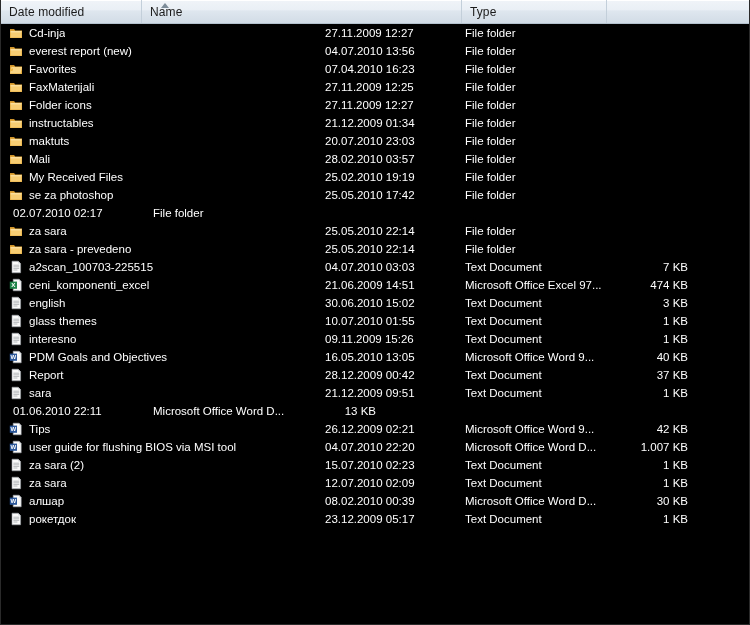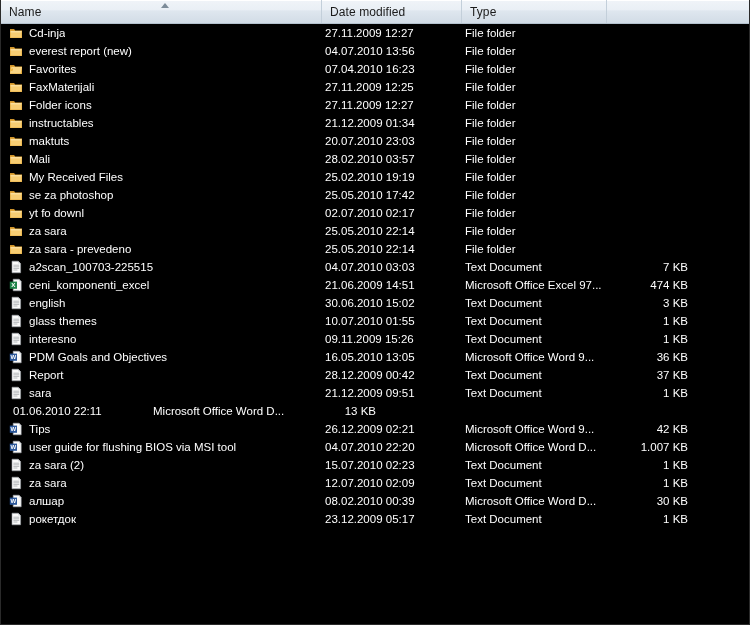--- a/index.html
+++ b/index.html
@@ -138,25 +138,25 @@
 <body>
 
 <div class="explorer">
 
   <div class="col-header">
 
     <div class="sort-arrow">
         <i></i>
       </div>
 
+    <div class="hcell hcell-date">
+      <span class="hlabel">Date modified</span>
+    </div>
     <div class="hcell hcell-name">
       <span class="hlabel">Name</span>
-    </div>
-    <div class="hcell hcell-date">
-      <span class="hlabel">Date modified</span>
     </div>
     <div class="hcell hcell-type">
       <span class="hlabel">Type</span>
     </div>
     <div class="hcell hcell-blank"></div>
   </div>
 
   <div class="list-body" id="list-body">
       <div class="row">
         <div class="cell c-name">
@@ -312,31 +312,20 @@
               <path d="M1 3.2 L5 3.2 L6.1 4.4 L1 4.4 Z" fill="#d89a2e"></path>
             </svg>
           </span>
           <span class="name-text">se za photoshop</span>
         </div>
         <div class="cell c-date">25.05.2010 17:42</div>
         <div class="cell c-type">File folder</div>
         <div class="cell c-size"></div>
       </div>
       <div class="row">
-        <div class="cell c-name">
-          <span class="icon">
-            <svg width="14" height="14" viewBox="0 0 14 14">
-              <path d="M1 3.2 L5 3.2 L6.1 4.4 L13 4.4 L13 12 L1 12 Z" fill="#e3a93a"></path>
-              <path d="M1.6 5.1 L12.5 5.1 L12.5 11.6 L1.6 11.6 Z" fill="#f7cd73"></path>
-              <path d="M1.6 5.1 L12.5 5.1 L12.5 6.4 L1.6 6.4 Z" fill="#fbe0a4"></path>
-              <path d="M1 3.2 L5 3.2 L6.1 4.4 L1 4.4 Z" fill="#d89a2e"></path>
-            </svg>
-          </span>
-          <span class="name-text">yt fo downl</span>
-        </div>
         <div class="cell c-date">02.07.2010 02:17</div>
         <div class="cell c-type">File folder</div>
         <div class="cell c-size"></div>
       </div>
       <div class="row">
         <div class="cell c-name">
           <span class="icon">
             <svg width="14" height="14" viewBox="0 0 14 14">
               <path d="M1 3.2 L5 3.2 L6.1 4.4 L13 4.4 L13 12 L1 12 Z" fill="#e3a93a"></path>
               <path d="M1.6 5.1 L12.5 5.1 L12.5 11.6 L1.6 11.6 Z" fill="#f7cd73"></path>
@@ -469,21 +458,21 @@
               <path d="M4.2 1.2 L10.0 1.2 L12.2 3.4 L12.2 12.8 L4.2 12.8 Z" fill="#fafafa" stroke="#9aa0a6" stroke-width="0.6"></path>
               <path d="M10.0 1.2 L12.2 3.4 L10.0 3.4 Z" fill="#d4d7db"></path>
               <rect x="0.8" y="3.6" width="7.2" height="7.2" fill="#2a5699"></rect>
               <text x="4.4" y="9.3" font-size="6" font-family="Liberation Sans, sans-serif" fill="#ffffff" text-anchor="middle" font-weight="bold">W</text>
             </svg>
           </span>
           <span class="name-text">PDM Goals and Objectives</span>
         </div>
         <div class="cell c-date">16.05.2010 13:05</div>
         <div class="cell c-type">Microsoft Office Word 9...</div>
-        <div class="cell c-size">36 KB</div>
+        <div class="cell c-size">40 KB</div>
       </div>
       <div class="row">
         <div class="cell c-name">
           <span class="icon">
             <svg width="14" height="14" viewBox="0 0 14 14">
               <path d="M3 1.2 L9.2 1.2 L11.6 3.6 L11.6 12.8 L3 12.8 Z" fill="#fafafa" stroke="#9aa0a6" stroke-width="0.6"></path>
               <path d="M9.2 1.2 L11.6 3.6 L9.2 3.6 Z" fill="#d4d7db"></path>
               <g stroke="#8c9196" stroke-width="0.6">
                 <line x1="4.4" y1="5.2" x2="10.2" y2="5.2"></line>
                 <line x1="4.4" y1="6.8" x2="10.2" y2="6.8"></line>

